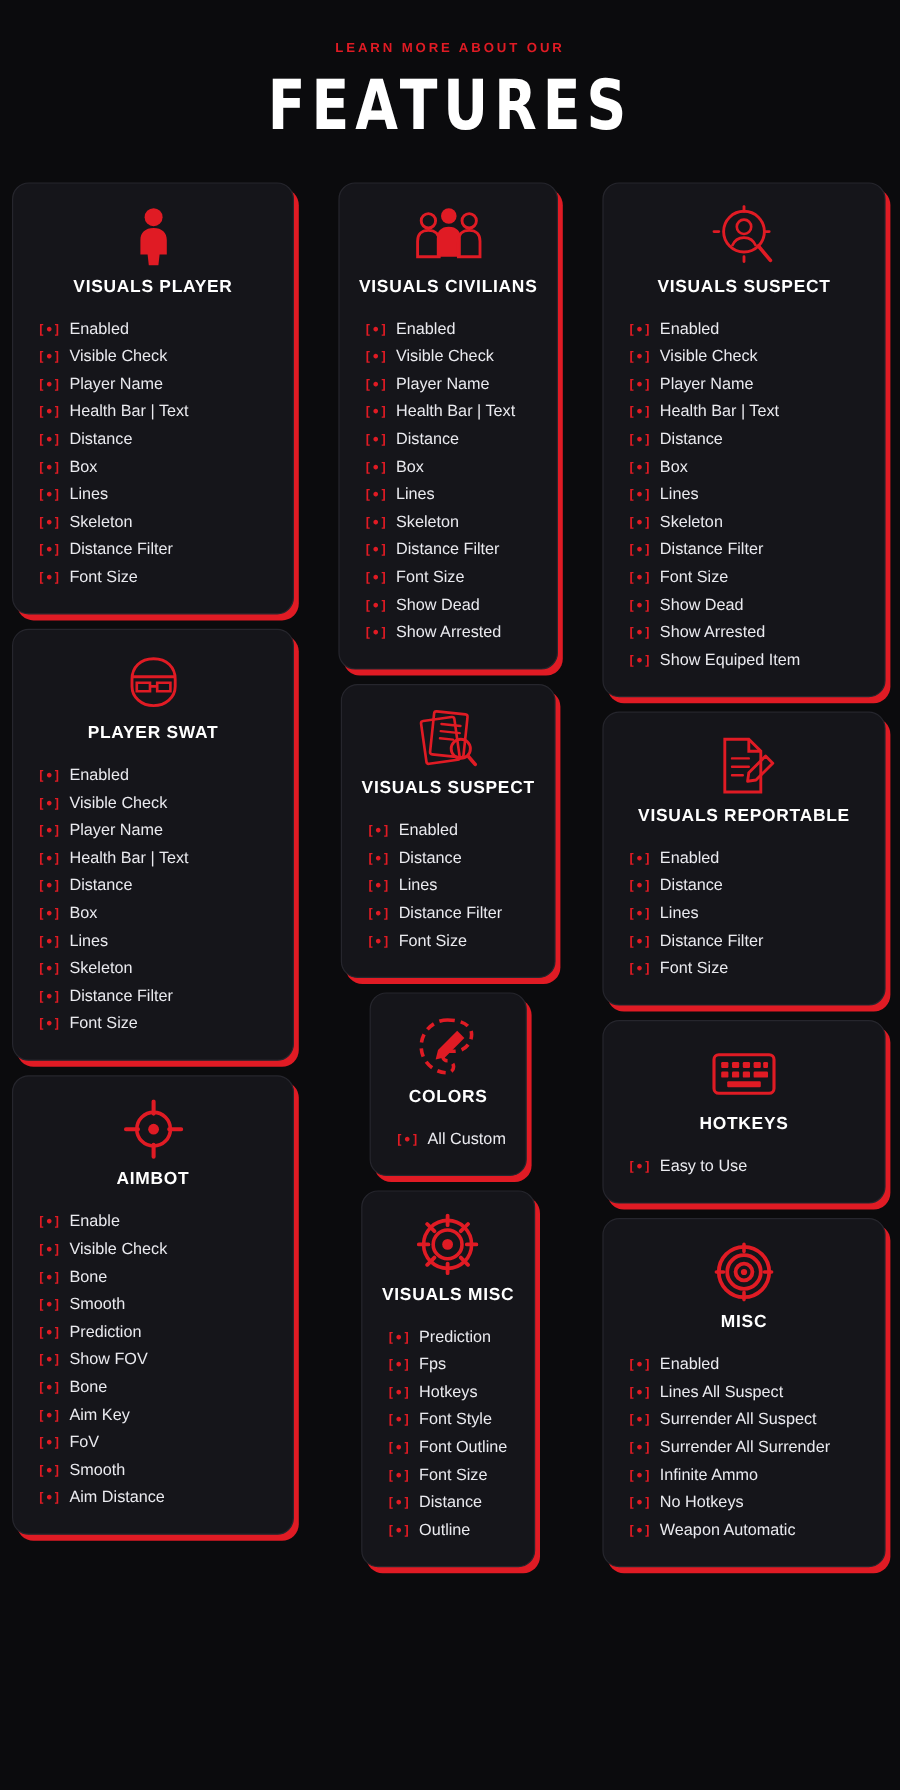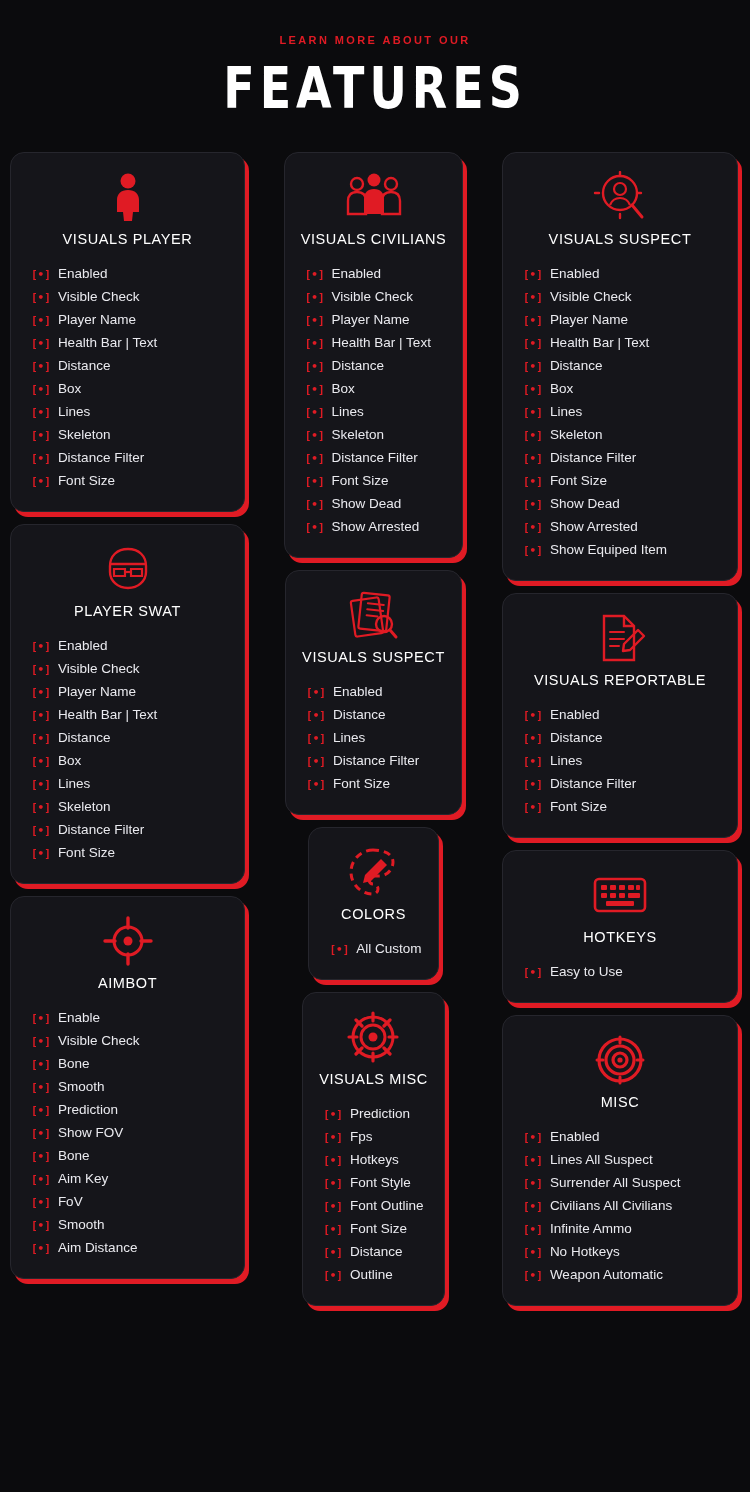--- a/index.html
+++ b/index.html
@@ -69,21 +69,21 @@
     display: flex;
     justify-content: center;
     align-items: center;
     height: 56px;
     margin-bottom: 6px;
   }
   .card-icon svg { display: block; }
   .card-title {
     color: #ffffff;
     font-size: 14.5px;
-    font-weight: normal;
+    font-weight: bold;
     letter-spacing: 0.6px;
     text-align: center;
     margin-bottom: 16px;
   }
   .feature-list {
     list-style: none;
     margin: 0;
     padding: 0 0 0 4px;
   }
   .feature-list li {
@@ -586,21 +586,21 @@
             <li>
               <span class="bullet">[•]</span>
               <span class="lbl">Lines All Suspect</span>
             </li>
             <li>
               <span class="bullet">[•]</span>
               <span class="lbl">Surrender All Suspect</span>
             </li>
             <li>
               <span class="bullet">[•]</span>
-              <span class="lbl">Civilians All Civilians</span>
+              <span class="lbl">Surrender All Surrender</span>
             </li>
             <li>
               <span class="bullet">[•]</span>
               <span class="lbl">Infinite  Ammo</span>
             </li>
             <li>
               <span class="bullet">[•]</span>
               <span class="lbl">No Hotkeys</span>
             </li>
             <li>

